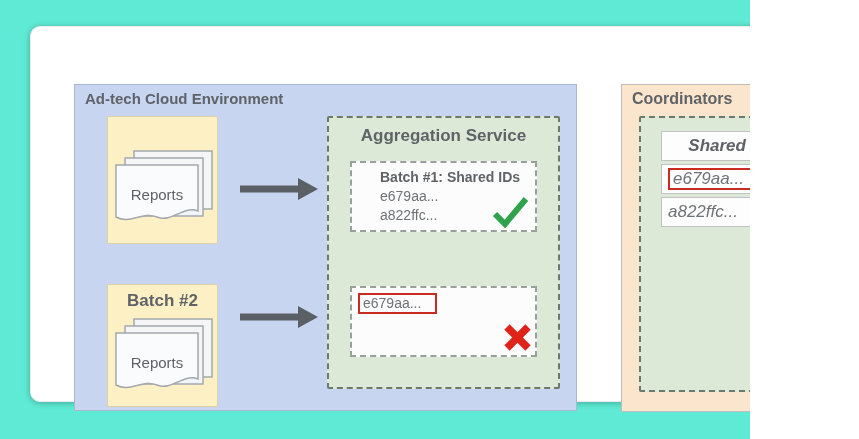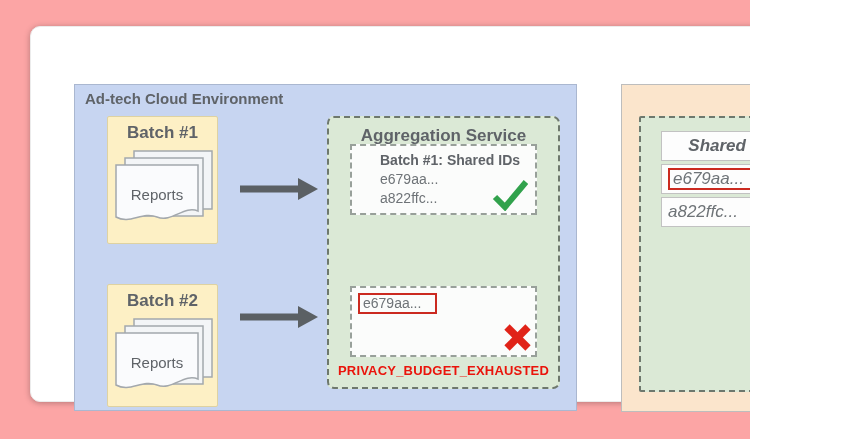--- a/index.html
+++ b/index.html
@@ -1,17 +1,17 @@
 <!DOCTYPE html>
 <html><head>
 <meta charset="utf-8">
 <style>
   html,body{margin:0;padding:0;background:#ffffff;}
   body{font-family:"Liberation Sans","DejaVu Sans",sans-serif;}
-  .stage{position:relative;width:750px;height:439px;background:#fca5a5;overflow:hidden;}
+  .stage{position:relative;width:750px;height:439px;background:#5eead4;overflow:hidden;}
   .card{position:absolute;left:30px;top:26px;width:788px;height:374px;background:#ffffff;
         border-radius:10px;border:1px solid #ececec;box-shadow:0 1px 6px rgba(0,0,0,.28);}
   
   .panel-blue{position:absolute;left:43px;top:57px;width:503px;height:327px;
               background:#c7d5f1;border:1px solid #aab7d0;box-sizing:border-box;}
   .panel-peach{position:absolute;left:590px;top:57px;width:218px;height:328px;
                background:#fbe5cc;border:1px solid #bdbdbd;box-sizing:border-box;}
   .panel-title{position:absolute;left:10px;top:5px;font-size:15px;font-weight:bold;color:#5f6368;}
   .panel-peach .panel-title{font-size:16px;}
   
@@ -20,25 +20,25 @@
   .batch-1{top:31px;height:128px;}
   .batch-2{top:183px;height:123px;margin-top:16px;}
   .batch-label{text-align:center;margin-top:6px;font-size:17px;font-weight:bold;color:#5f6368;}
   .papers{position:absolute;left:2px;top:33px;}
   
   .arrow{position:absolute;left:163px;width:82px;height:24px;}
   .arrow-1{top:92px;}
   .arrow-2{top:220px;}
   
   .agg{position:absolute;left:252px;top:31px;width:233px;height:273px;background:#dbe9d6;
-       border:2px dashed #6e786d;border-radius:7px;box-sizing:border-box;}
+       border:2px dashed #6e786d;border-radius:2px;box-sizing:border-box;}
   .agg-title{text-align:center;margin-top:8px;font-size:17px;font-weight:bold;color:#5f6368;}
   .result{position:absolute;left:21px;width:187px;height:71px;background:#fbfcfb;
           border:2px dashed #98a09a;box-sizing:border-box;padding:5px 0 0 10px;}
-  .result-1{top:26px;padding-left:28px;}
+  .result-1{top:43px;padding-left:28px;}
   .result-2{top:168px;}
   .result-title{font-size:14px;font-weight:bold;color:#5f6368;line-height:19px;}
   .id-line{font-size:14px;color:#6e7377;line-height:19px;}
   .id-flag{display:inline-block;border:2px solid #cb2a20;padding:0 14px 0 3px;margin-left:-4px;
            line-height:17px;}
   .mark{position:absolute;}
   .mark-check{right:7px;bottom:2px;}
   .mark-x{right:4px;bottom:4px;}
   .error-label{position:absolute;left:0;top:245px;width:100%;text-align:center;
                font-size:13px;font-weight:bold;color:#ea140b;letter-spacing:.2px;}
@@ -57,21 +57,20 @@
 </head>
 <body>
 
 <div class="stage">
   <div class="card">
 
     <div class="panel-blue">
       <div class="panel-title">Ad-tech Cloud Environment</div>
 
       <div class="batch batch-1">
-        <div class="batch-label">Batch #1</div>
         <svg class="papers" width="104" height="90" viewBox="0 0 104 90">
           <rect x="24" y="1" width="78" height="58" fill="#f3f5f7" stroke="#a3a8ad" stroke-width="1.5"></rect>
           <rect x="15" y="8" width="78" height="58" fill="#f3f5f7" stroke="#a3a8ad" stroke-width="1.5"></rect>
           <path d="M6 15 L88 15 L88 61 C74 55 62 73 47 67 C32 61 20 75 6 67 Z" fill="#fafbfd" stroke="#a3a8ad" stroke-width="1.5"></path>
           <text x="47" y="50" text-anchor="middle" font-size="15" fill="#5f6368">Reports</text>
         </svg>
       </div>
 
       <div class="batch batch-2">
         <div class="batch-label">Batch #2</div>
@@ -105,25 +104,25 @@
         </div>
 
         <div class="result result-2">
           <div class="id-line"><span class="id-flag">e679aa...</span></div>
           <svg class="mark mark-x" width="27" height="27" viewBox="0 0 27 27">
             <line x1="3" y1="3" x2="24" y2="24" stroke="#e02318" stroke-width="7.5"></line>
             <line x1="24" y1="3" x2="3" y2="24" stroke="#e02318" stroke-width="7.5"></line>
           </svg>
         </div>
 
-        <div class="error-label">PRIVACY_BUDGET_EXHAUSTED</div>
       </div>
     </div>
 
     <div class="panel-peach">
+      <div class="panel-title">Coordinators</div>
 
       <div class="pb">
 
         <div class="id-table">
           <div class="cell cell-header">Shared ID</div>
           <div class="cell cell-row">
             <span class="id-flag">e679aa...</span>
           </div>
           <div class="cell cell-row">a822ffc...</div>
         </div>

